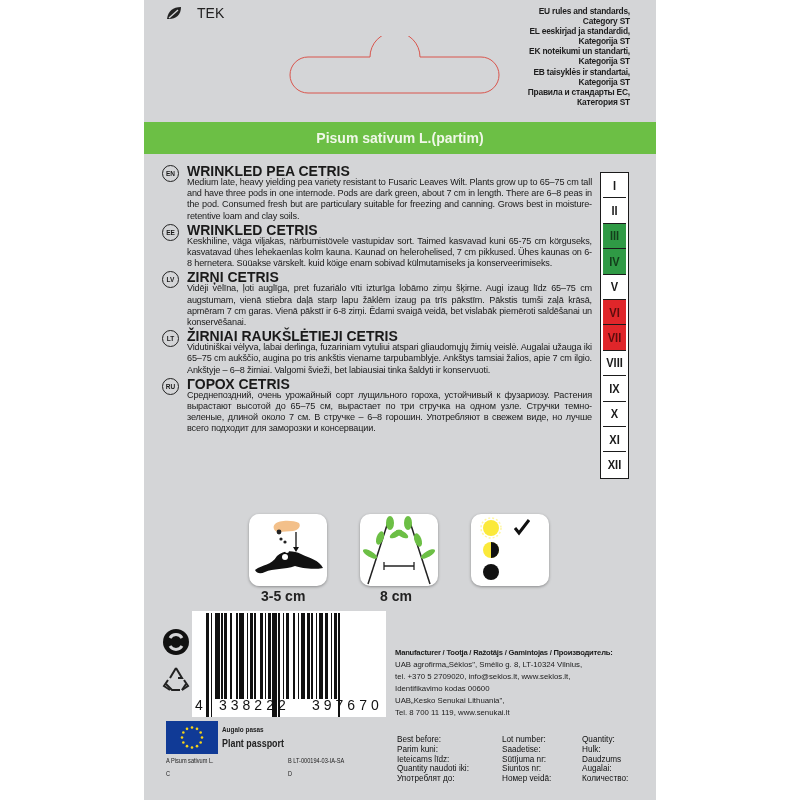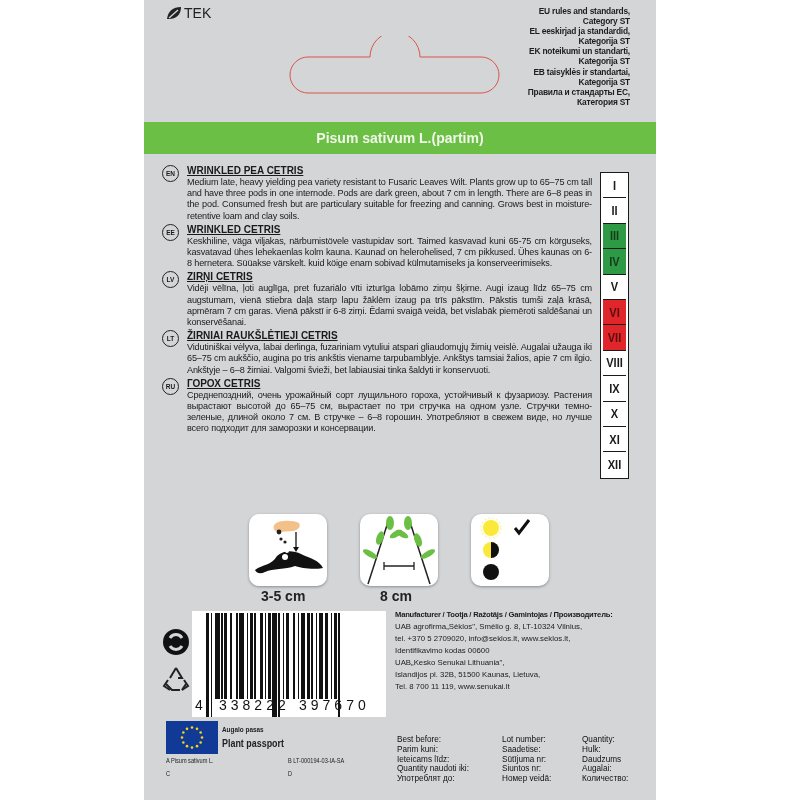--- a/index.html
+++ b/index.html
@@ -1,39 +1,39 @@
 <!DOCTYPE html>
 <html><head>
 <meta charset="utf-8">
 <style>
   html, body { margin:0; padding:0; }
   body { width:800px; height:800px; background:#ffffff; position:relative; overflow:hidden; font-family:"Liberation Sans", sans-serif; color:#1a1a1a; }
   .packet { position:absolute; left:144px; top:0; width:512px; height:800px; background:#d4d5d7; }
-  .logo { position:absolute; left:22px; top:5px; display:flex; align-items:center; gap:2px; font-size:14px; color:#222;justify-content:space-between; }
+  .logo { position:absolute; left:22px; top:5px; display:flex; align-items:center; gap:15px; font-size:14px; color:#222;justify-content:space-between; }
   .logo svg { width:16px; height:14px; }
   .hang-hole { position:absolute; left:142px; top:36px; width:216px; height:58px; }
   .eu-rules { position:absolute; right:26px; top:6px; width:180px; text-align:right; font-size:8.4px; font-weight:bold; line-height:10.1px; color:#1d1d1d; letter-spacing:-0.2px; }
   .green-bar { position:absolute; left:0; top:122px; width:512px; height:32px; background:#6cbf45; color:#f0f7e8; font-weight:bold; font-size:14px; display:flex; align-items:center; justify-content:center; }
   .desc { position:absolute; left:18px; top:165px; width:430px; }
   .lang-block { display:flex; margin-bottom:2px; }
   .lang-badge { flex:0 0 17px; width:17px; height:17px; border:1.6px solid #222; border-radius:50%; font-size:6.5px; font-weight:bold; display:flex; align-items:center; justify-content:center; margin-right:8px; box-sizing:border-box; margin-top:0px; }
   .lang-text { flex:1; }
-  .lang-title { font-weight:bold; font-size:10px; line-height:12px;text-decoration:underline; }
+  .lang-title { font-weight:bold; font-size:14px; line-height:12px; }
   .lang-body { font-size:9.1px; line-height:11.2px; text-align:justify; letter-spacing:-0.15px; }
   .months { position:absolute; left:456px; top:172px; width:27px; border:1.2px solid #1a1a1a; background:#fff; }
   .month { height:25.4px; border-bottom:1px solid #1a1a1a; display:flex; align-items:center; justify-content:center; font-weight:bold; font-size:13px; font-family:"Liberation Sans", sans-serif; transform:scaleX(0.85); box-sizing:border-box; }
   .month:last-child { border-bottom:none; }
   .icons-row { position:absolute; top:514px; left:105px; display:flex; gap:33px; }
   .icon-card { width:78px; height:72px; background:#fff; border-radius:10px; box-shadow:0 1px 3px rgba(0,0,0,0.35); position:relative; overflow:hidden; }
   .icon-label { position:absolute; top:588px; font-weight:bold; font-size:14px; color:#222; }
   .barcode { position:absolute; left:48px; top:611px; width:194px; height:106px; background:#fff; }
   .barcode .bars { position:absolute; left:14px; top:2px; width:172px; height:86px; display:flex; align-items:flex-start; }
   .barcode .num { position:absolute; top:86px; font-size:14px; letter-spacing:4px; color:#111; }
   .recycle { position:absolute; left:18px; top:628px; }
-  .mfr { position:absolute; left:251px; top:609px; width:260px; font-size:7.8px; line-height:12px; color:#1b1b1b; }
+  .mfr { position:absolute; left:251px; top:647px; width:260px; font-size:7.8px; line-height:12px; color:#1b1b1b; }
   .mfr .head { font-weight:bold; font-size:7.6px; letter-spacing:-0.2px; }
   .info-table { position:absolute; left:253px; top:735px; display:flex; font-size:8.2px; line-height:9.8px; color:#111; }
   .info-col { margin-right:0; }
   .passport { position:absolute; left:22px; top:721px; width:470px; height:80px; }
   .eu-flag { position:absolute; left:0; top:0; width:52px; height:33px; background:#103a96; }
   .pp-small { position:absolute; left:56px; top:4px; font-size:8px; font-weight:bold; color:#222; transform:scaleX(0.8); transform-origin:left; }
   .pp-big { position:absolute; left:56px; top:16px; font-size:10.5px; font-weight:bold; color:#222; transform:scaleX(0.85); transform-origin:left; }
   .pp-a { position:absolute; left:0; top:35px; font-size:8px; color:#222; transform:scaleX(0.7); transform-origin:left; }
   .pp-c { position:absolute; left:0; top:48px; font-size:8px; color:#222; transform:scaleX(0.7); transform-origin:left; }
   .pp-b { position:absolute; left:122px; top:35px; font-size:8px; color:#222; transform:scaleX(0.7); transform-origin:left; }
@@ -239,30 +239,29 @@
         <span style="display: block; width: 3px; height: 86px; background: transparent;"></span>
         <span style="display: block; width: 1.5px; height: 86px; background: rgb(17, 17, 17);"></span>
         <span style="display: block; width: 1.5px; height: 86px; background: transparent;"></span>
         <span style="display: block; width: 3px; height: 86px; background: rgb(17, 17, 17);"></span>
         <span style="display: block; width: 1.5px; height: 104px; background: transparent;"></span>
         <span style="display: block; width: 1.5px; height: 104px; background: rgb(17, 17, 17);"></span>
         <span style="display: block; width: 3px; height: 104px; background: transparent;"></span>
       </div>
     <div class="num" style="left:3px">4</div>
     <div class="num" style="left:27px">338222</div>
-    <div class="num" style="left:107px">397670</div>
+    <div class="num" style="left:120px">397670</div>
   </div>
 
   <div class="mfr">
     <div class="head">Manufacturer / Tootja / Ražotājs / Gamintojas / Производитель:</div>
     <div>UAB agrofirma„Sėklos", Smėlio g. 8, LT-10324 Vilnius,</div>
     <div>tel. +370 5 2709020, info@seklos.lt, www.seklos.lt,</div>
     <div>Identifikavimo kodas 00600</div>
     <div>UAB„Kesko Senukai Lithuania",</div>
-    <div>Islandijos pl. 32B, 51500 Kaunas, Lietuva,</div>
     <div>Tel. 8 700 11 119, www.senukai.lt</div>
   </div>
 
   <div class="info-table">
     <div class="info-col" style="width:105px">
       <div>Best before:</div>
       <div>Parim kuni:</div>
       <div>Ieteicams līdz:</div>
       <div>Quantity naudoti iki:</div>
       <div>Употреблят до:</div>

